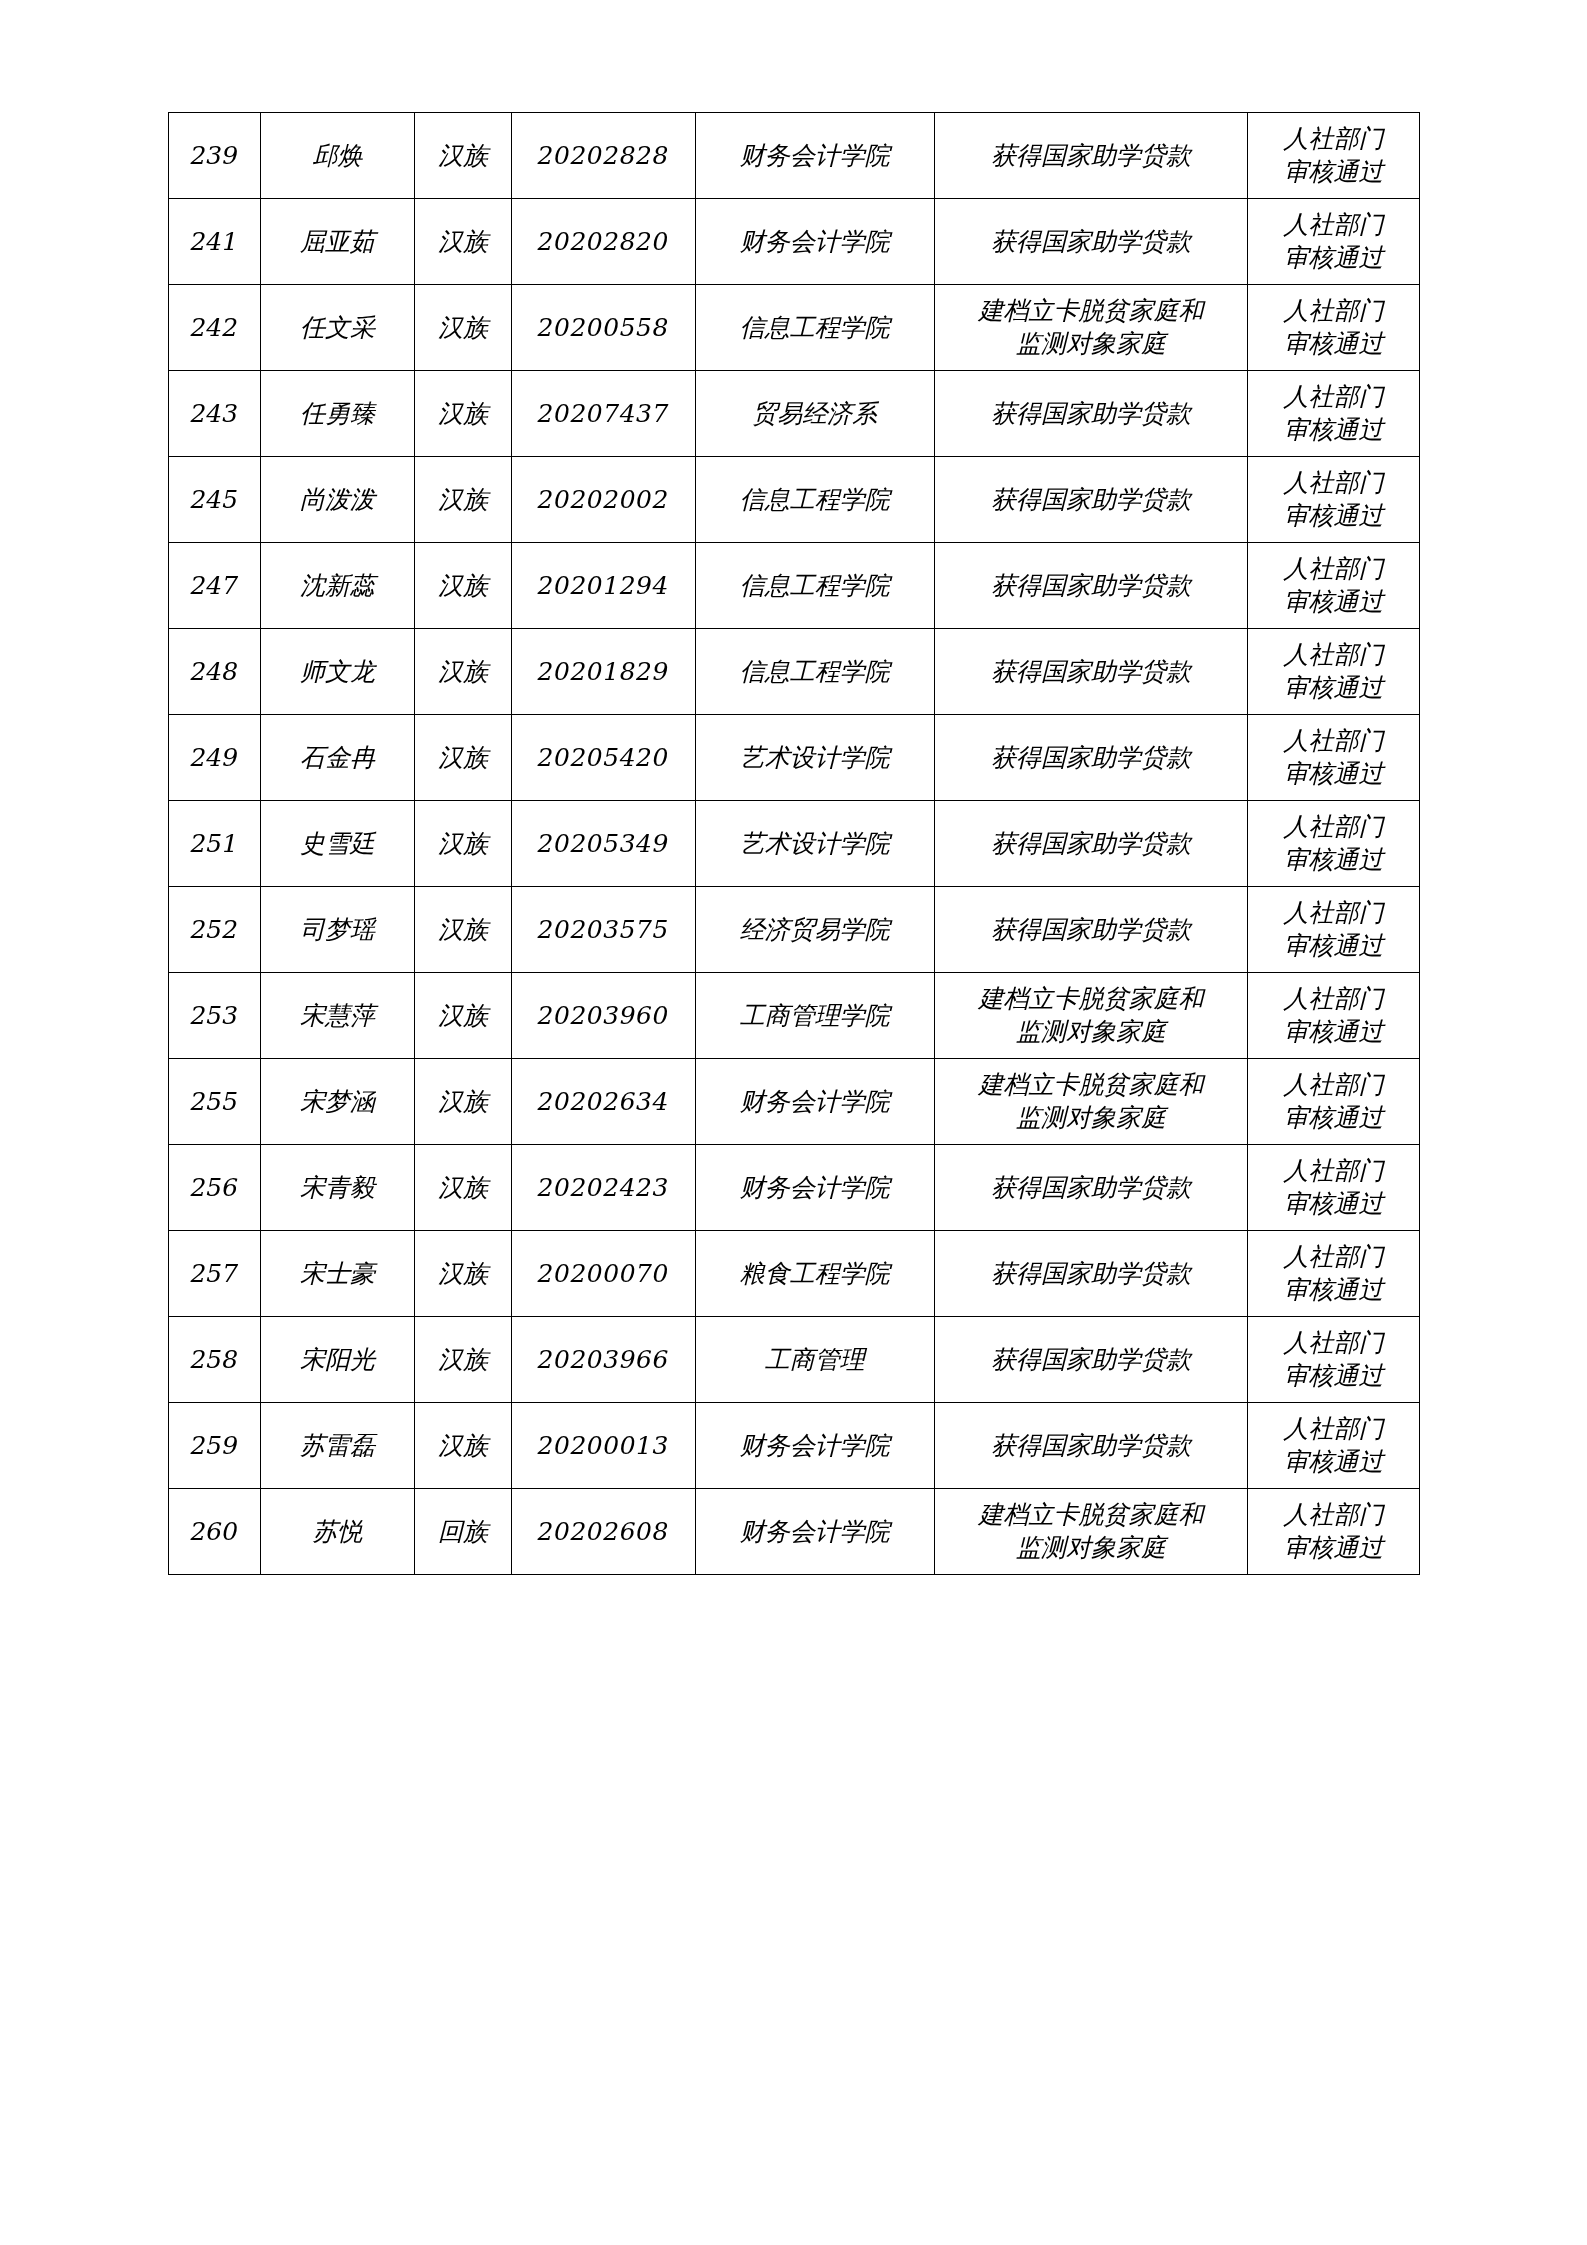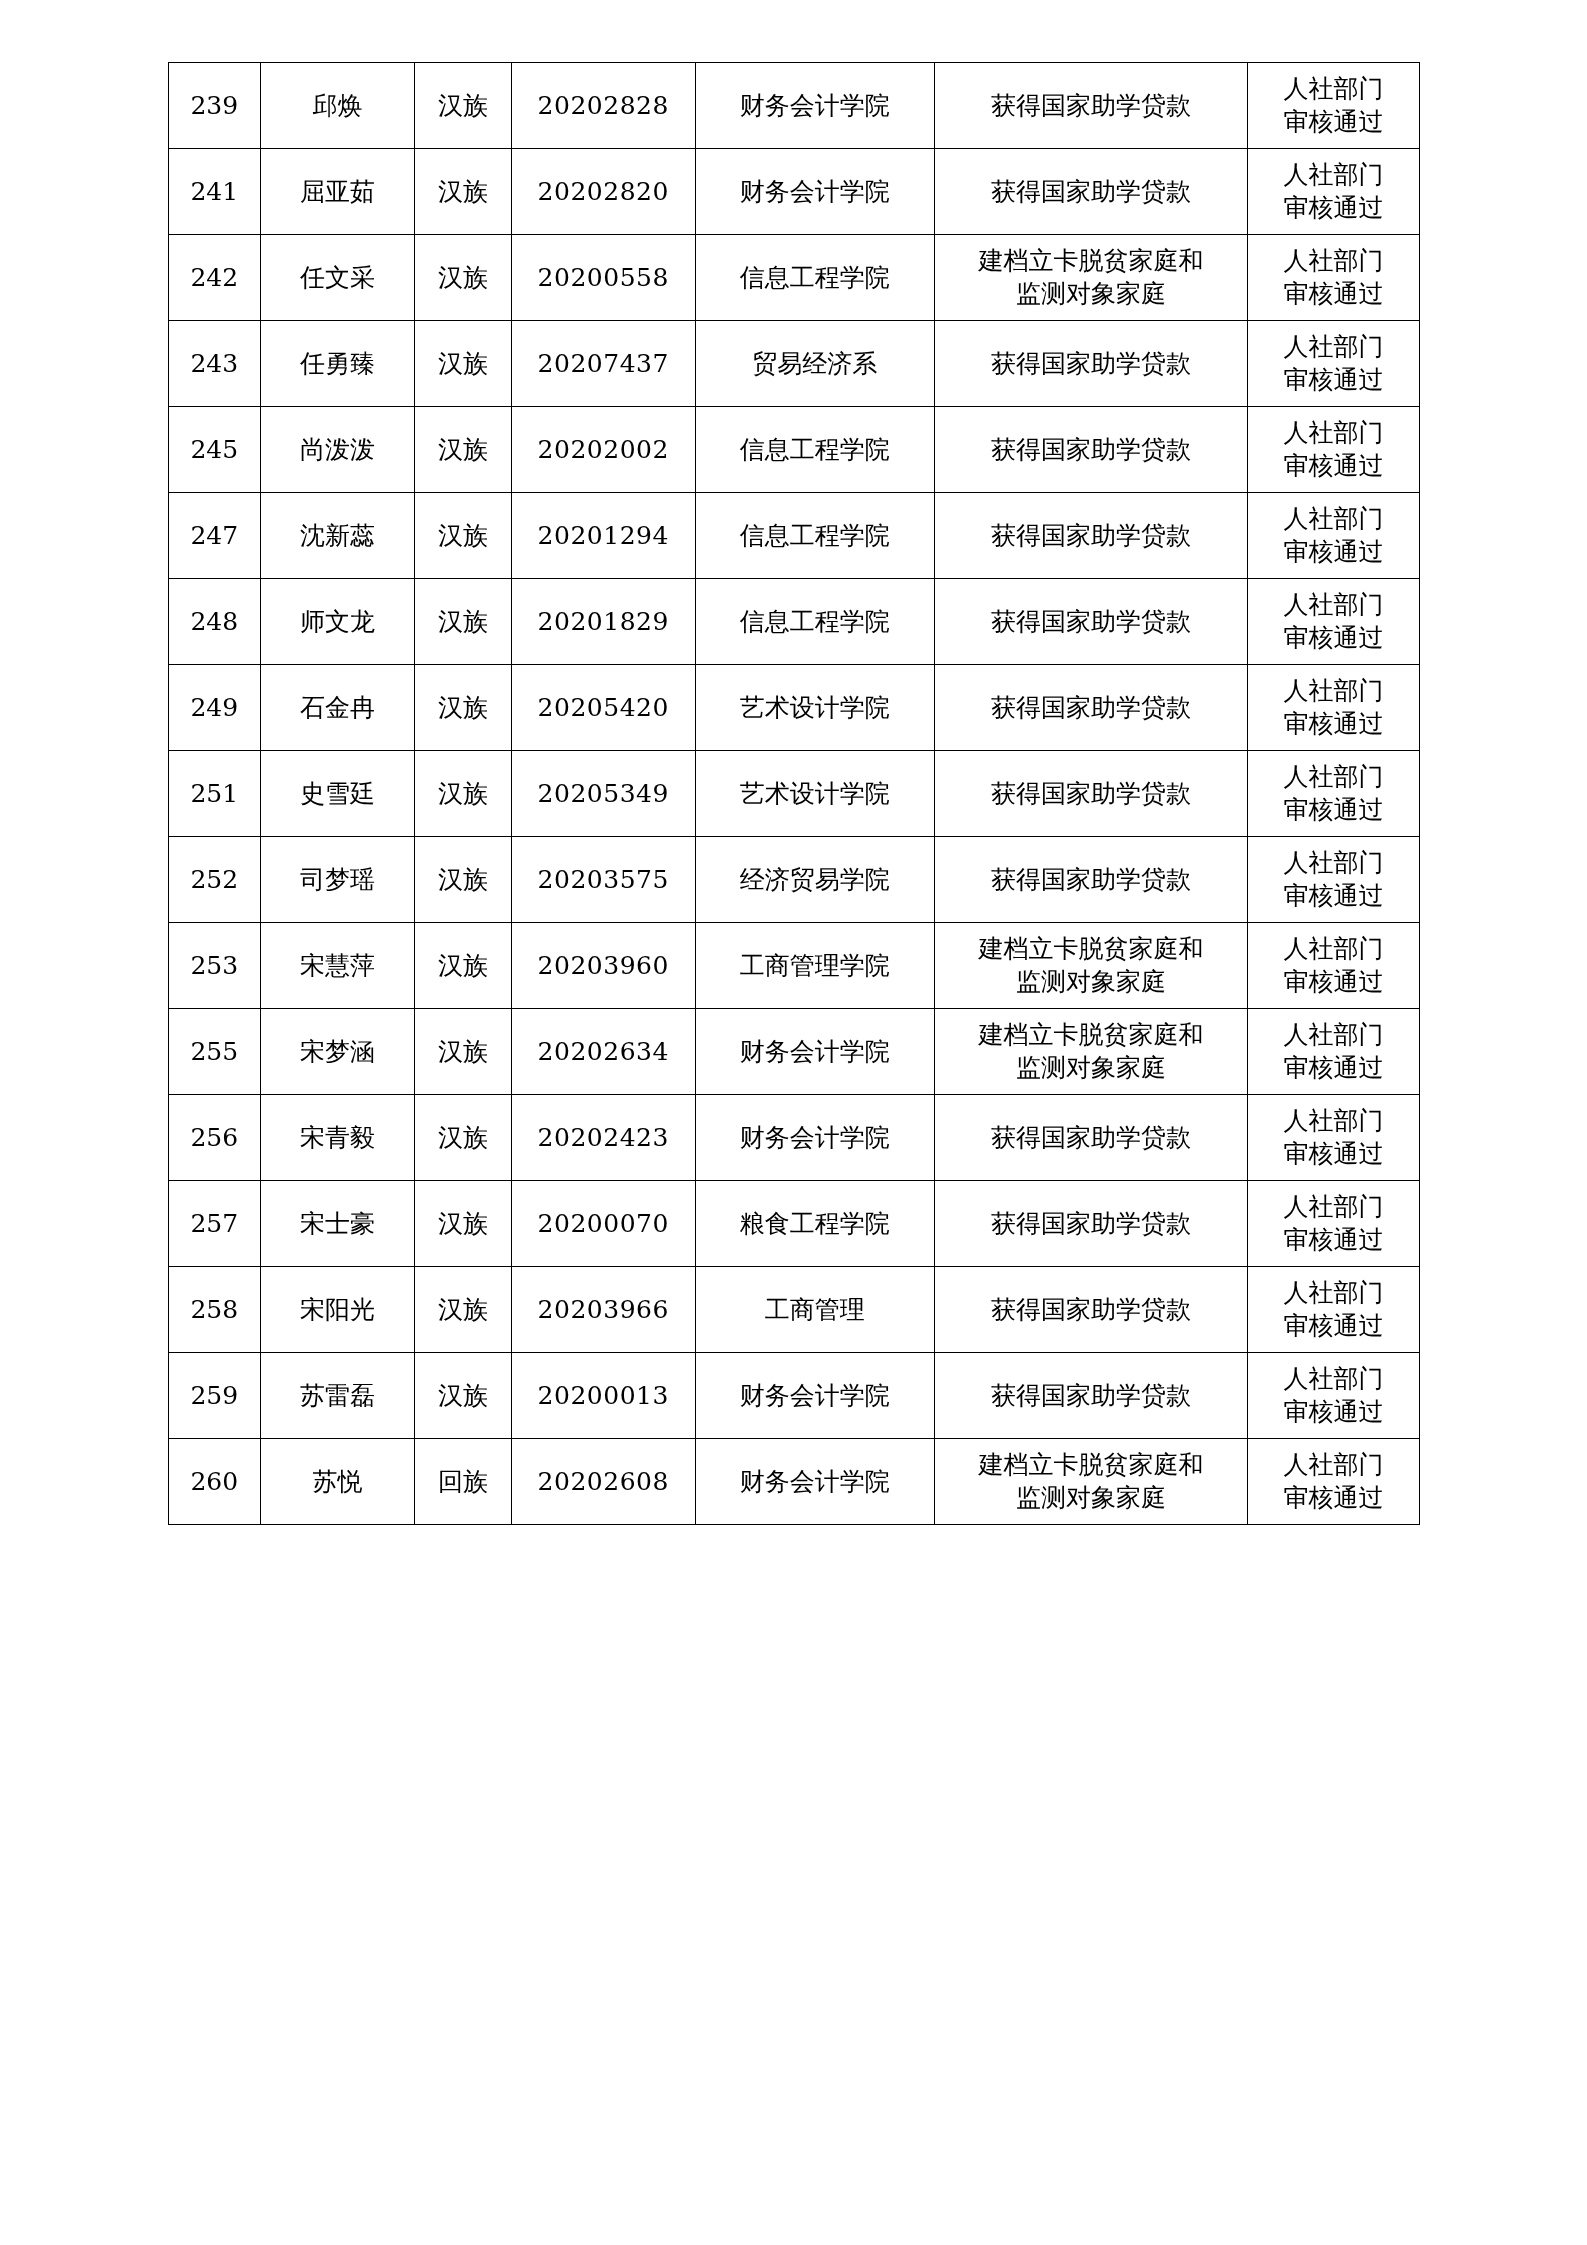--- a/index.html
+++ b/index.html
@@ -11,21 +11,22 @@
     width: 1587px;
     height: 2245px;
     font-family: "DejaVu Serif", "Liberation Serif", serif;
     color: #000000;
   }
   .page {
     position: relative;
     width: 1587px;
     height: 2245px;
     box-sizing: border-box;
-    padding: 62px 0 0 0;
+    padding: 112px 0 0 0;
+    font-style: italic;
   }
   .table-wrap {
     margin: 0 auto;
     width: 1252px;
   }
   table.roster {
     border-collapse: collapse;
     table-layout: fixed;
     width: 100%;
   }

